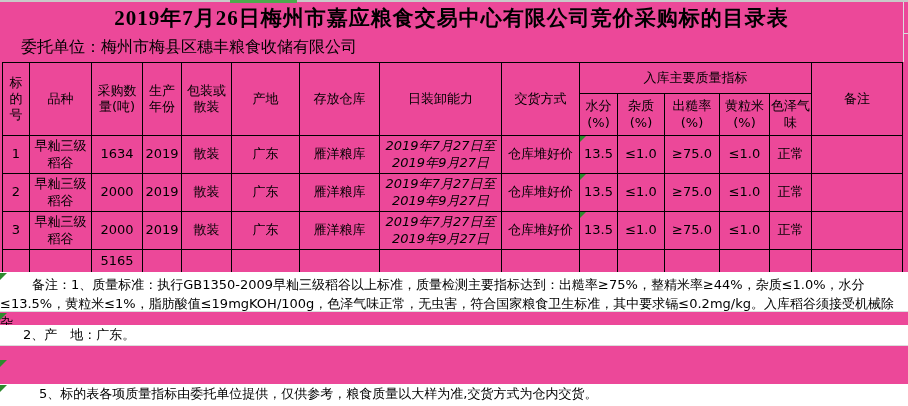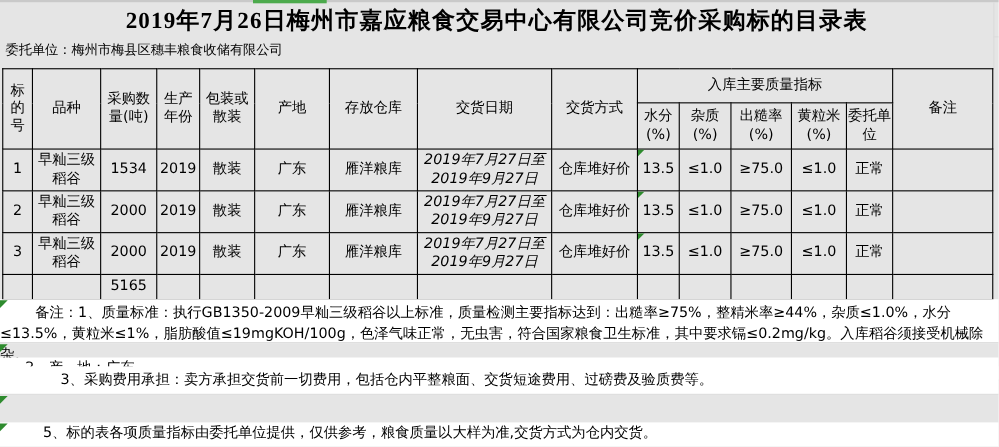--- a/index.html
+++ b/index.html
@@ -1,25 +1,25 @@
 <!DOCTYPE html>
 <html><head>
 <meta charset="utf-8">
 <style>
   html,body{margin:0;padding:0;background:#fff;}
-  .doc{position:relative;width:908px;height:406px;background:#e5e5e5;color:#000;
+  .doc{position:relative;width:908px;height:406px;background:#ec4899;color:#000;
        font-family:"DejaVu Sans","Liberation Sans",sans-serif;overflow:hidden;}
   .topline{position:absolute;top:0;left:0;width:908px;height:2px;background:#c9c9c9;}
   .topline-green{position:absolute;top:0;left:230px;width:67px;height:3px;background:#4caa4c;}
   .vgrid-right{position:absolute;left:903px;top:2px;width:1px;height:60px;background:#dcdcdc;}
   .hgrid-right{position:absolute;left:903px;top:33px;width:5px;height:1px;background:#dcdcdc;}
   .title{position:absolute;top:4px;left:0;width:903px;text-align:center;
          font-family:"Liberation Serif","DejaVu Serif",serif;font-weight:bold;font-size:21px;
          letter-spacing:1px;white-space:nowrap;}
-  .consignor{position:absolute;top:37px;left:5px;font-size:12px;}
+  .consignor{position:absolute;top:37px;left:21px;font-size:16px;}
   table.main{position:absolute;top:62px;left:2px;width:900px;border-collapse:collapse;table-layout:fixed;}
   table.main th,table.main td{border:1px solid #000;text-align:center;vertical-align:middle;
          font-size:13px;font-weight:normal;padding:0 1px;line-height:1.25;overflow:hidden;position:relative;}
   tr.group-row{height:31px;} tr.sub-row{height:42px;}
   tr.data-row{height:38px;} tr.total-row{height:23px;}
   td.date-cell{font-size:12px;font-style:italic;}
   .cell-flag{position:absolute;top:0;left:0;width:0;height:0;
              border-top:6px solid #2e8b2e;border-right:6px solid transparent;}
   .note{position:absolute;left:0;width:908px;box-sizing:border-box;font-size:13px;
         border-bottom:1px solid #dcdcdc;background:#fff;}
@@ -66,38 +66,38 @@
     </colgroup>
     <thead>
       <tr class="group-row">
         <th rowspan="2">标的号</th>
         <th rowspan="2">品种</th>
         <th rowspan="2">采购数量(吨)</th>
         <th rowspan="2">生产年份</th>
         <th rowspan="2">包装或散装</th>
         <th rowspan="2">产地</th>
         <th rowspan="2">存放仓库</th>
-        <th rowspan="2">交货日期</th>
+        <th rowspan="2">日装卸能力</th>
         <th rowspan="2">交货方式</th>
         <th colspan="5">入库主要质量指标</th>
         <th rowspan="2">备注</th>
       </tr>
       <tr class="sub-row">
         <th>水分(%)</th>
         <th>杂质(%)</th>
         <th>出糙率(%)</th>
         <th>黄粒米(%)</th>
-        <th>委托单位</th>
+        <th>色泽气味</th>
       </tr>
     </thead>
     <tbody>
       <tr class="data-row">
         <td>1</td>
         <td>早籼三级稻谷</td>
-        <td>1534</td>
+        <td>1634</td>
         <td>2019</td>
         <td>散装</td>
         <td>广东</td>
         <td>雁洋粮库</td>
         <td class="date-cell">2019年7月27日至2019年9月27日</td>
         <td>仓库堆好价</td>
         <td><span class="cell-flag"></span><span>13.5</span></td>
         <td>≤1.0</td>
         <td>≥75.0</td>
         <td>≤1.0</td>
@@ -153,21 +153,20 @@
         <td></td>
         <td></td>
         <td></td>
         <td></td>
       </tr>
     </tbody>
   </table>
 
   <div class="note note-1">备注：1、质量标准：执行GB1350-2009早籼三级稻谷以上标准，质量检测主要指标达到：出糙率≥75%，整精米率≥44%，杂质≤1.0%，水分≤13.5%，黄粒米≤1%，脂肪酸值≤19mgKOH/100g，色泽气味正常，无虫害，符合国家粮食卫生标准，其中要求镉≤0.2mg/kg。入库稻谷须接受机械除杂。</div>
   <div class="note note-2">2、产　地：广东。</div>
-  <div class="note note-3">3、采购费用承担：卖方承担交货前一切费用，包括仓内平整粮面、交货短途费用、过磅费及验质费等。</div>
   <div class="note note-5">5、标的表各项质量指标由委托单位提供，仅供参考，粮食质量以大样为准,交货方式为仓内交货。</div>
 
   <div class="row-flag rf-1"></div>
   <div class="row-flag rf-2"></div>
   <div class="row-flag rf-4"></div>
   <div class="row-flag rf-5"></div>
 
 </div>
 
 </body></html>

